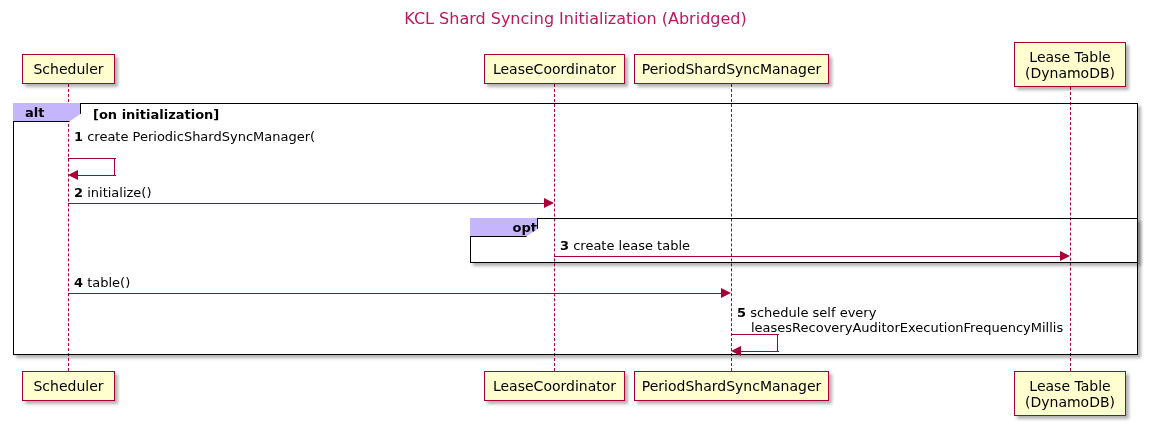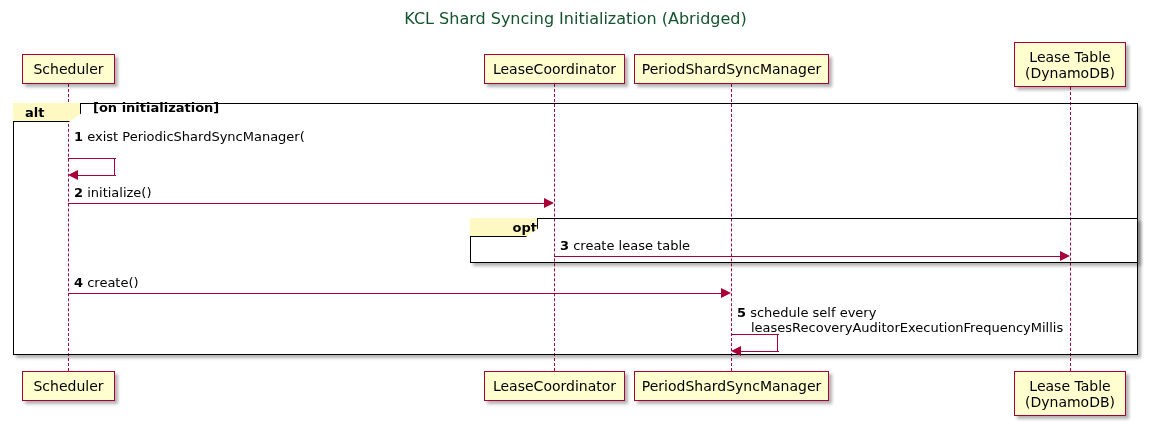--- a/index.html
+++ b/index.html
@@ -24,21 +24,21 @@
   }
 
   
   .title {
     position: absolute;
     left: 0;
     top: 9px;
     width: 1151px;
     text-align: center;
     font-size: 16px;
-    color: #14532d;
+    color: #be185d;
     white-space: nowrap;
   }
 
   
   .participant {
     position: absolute;
     box-sizing: border-box;
     background: #FEFECE;
     border: 1.5px solid #A80036;
     box-shadow: 3px 3px 3px rgba(0,0,0,0.30);
@@ -66,21 +66,21 @@
   .frame {
     position: absolute;
     box-sizing: border-box;
     border: 1.5px solid #000000;
     background: transparent;
     box-shadow: 3px 3px 3px rgba(0,0,0,0.30);
   }
   .frame-tab {
     position: absolute;
     box-sizing: border-box;
-    background: #fef9c3;
+    background: #c4b5fd;
     border-right: 1.5px solid #000000;
     border-bottom: 1.5px solid #000000;
     display: flex;
     align-items: center;
     padding-left: 12px;
     font-size: 13px;
     font-weight: bold;
     color: #000000;
     clip-path: polygon(0 0, 100% 0, 100% 55%, 82% 100%, 0 100%);
   }
@@ -143,30 +143,30 @@
 
   <div class="lifeline" style="left:68px;  top:84px;  height:287px;"></div>
   <div class="lifeline" style="left:554px; top:84px;  height:287px;"></div>
   <div class="lifeline" style="left:731px; top:84px;  height:287px;"></div>
   <div class="lifeline" style="left:1070px;top:87px;  height:284px;"></div>
 
   <div class="frame" style="left:13px; top:103px; width:1125px; height:252px;"></div>
   <div class="frame-tab" style="left:13px; top:103px; width:68px; height:19px;">
     <span>alt</span>
   </div>
-  <div class="frame-cond" style="left:93px; top:100px;">[on initialization]</div>
+  <div class="frame-cond" style="left:93px; top:107px;">[on initialization]</div>
 
   <div class="frame" style="left:470px; top:218px; width:668px; height:45px;"></div>
   <div class="frame-tab" style="left:470px; top:218px; width:68px; height:19px;justify-content:flex-end;">
     <span>opt</span>
   </div>
 
   <div class="msg-label" style="left:74px; top:129px;">
     <span class="msg-num">1</span>
-    <span class="msg-text">exist PeriodicShardSyncManager(</span>
+    <span class="msg-text">create PeriodicShardSyncManager(</span>
   </div>
   <div class="self-seg self-top" style="left:68px;  top:158px; width:48px;"></div>
   <div class="self-seg self-right" style="left:114px; top:158px; height:17px;"></div>
   <div class="self-seg self-bottom" style="left:78px;  top:175px; width:38px;"></div>
   <div class="msg-head left" style="left:68px; top:170px;"></div>
 
   <div class="msg-label" style="left:74px; top:185px;">
     <span class="msg-num">2</span>
     <span class="msg-text">initialize()</span>
   </div>
@@ -175,21 +175,21 @@
 
   <div class="msg-label" style="left:560px; top:238px;">
     <span class="msg-num">3</span>
     <span class="msg-text">create lease table</span>
   </div>
   <div class="msg-line" style="left:554px; top:256px; width:506px;"></div>
   <div class="msg-head right" style="left:1060px; top:251px;"></div>
 
   <div class="msg-label" style="left:74px; top:275px;">
     <span class="msg-num">4</span>
-    <span class="msg-text">create()</span>
+    <span class="msg-text">table()</span>
   </div>
   <div class="msg-line" style="left:68px; top:293px; width:653px;"></div>
   <div class="msg-head right" style="left:721px; top:288px;"></div>
 
   <div class="msg-label" style="left:737px; top:305px;">
     <span class="msg-num">5</span>
     <span class="msg-text">schedule self every</span>
     <span class="msg-sub">leasesRecoveryAuditorExecutionFrequencyMillis</span>
   </div>
   <div class="self-seg self-top" style="left:731px; top:334px; width:48px;"></div>

